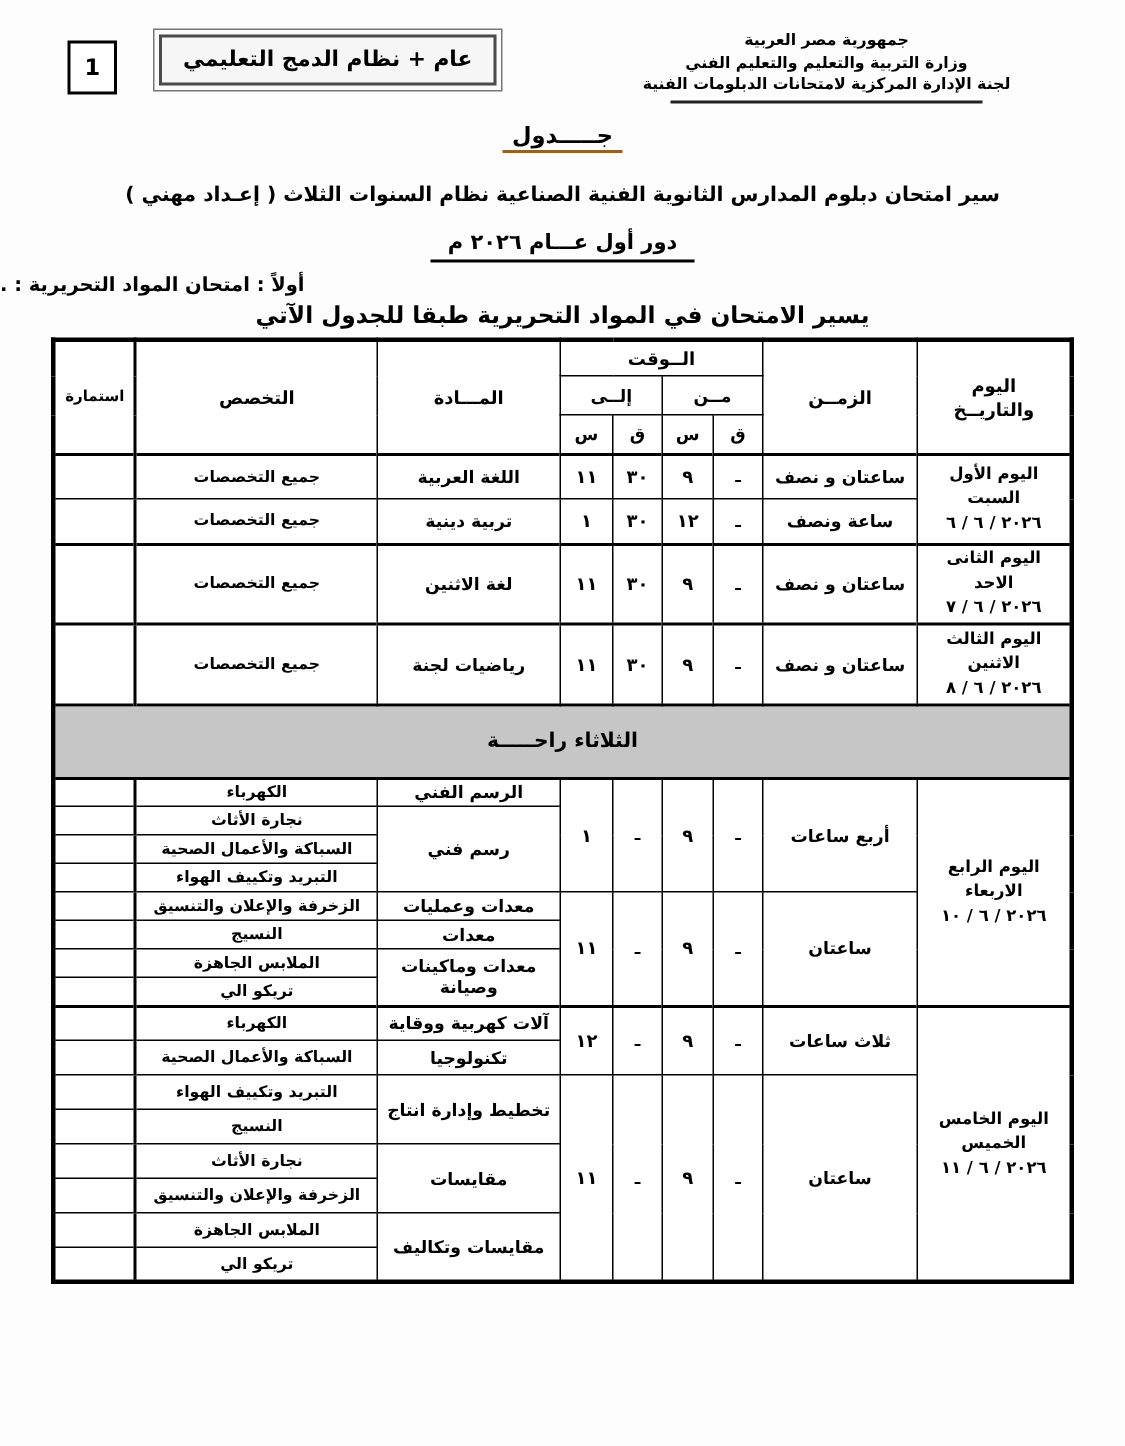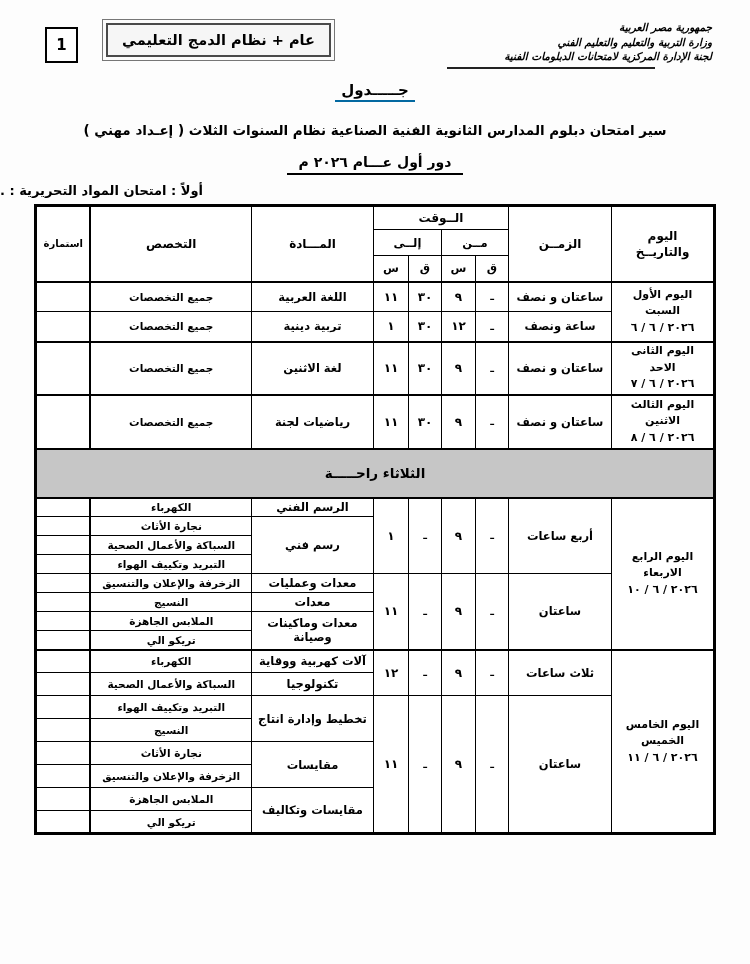--- a/index.html
+++ b/index.html
@@ -1,29 +1,29 @@
 <!DOCTYPE html>
 <html lang="ar" dir="rtl"><head>
 <meta charset="utf-8">
 <style>
   html,body{margin:0;padding:0;background:#e9e9e9;}
   .page{position:relative;width:750px;height:964px;background:#fdfdfd;margin:0 auto;
         font-family:"DejaVu Sans",sans-serif;direction:rtl;color:#000;overflow:hidden;}
   
-  .gov{position:absolute;top:20px;right:38px;width:322px;text-align:right;
-       font-size:10.5px;font-weight:bold;line-height:1.4;font-style:italic;}
+  .gov{position:absolute;top:20px;right:38px;width:322px;text-align:center;
+       font-size:10.5px;font-weight:bold;line-height:1.4;}
   .gov-rule{width:208px;margin:3px auto 0;border-top:2px solid #222;}
   .corner-box{position:absolute;top:27px;left:45px;width:29px;height:32px;border:2px solid #000;
        display:flex;align-items:center;justify-content:center;font-size:15px;font-weight:bold;background:#fff;direction:ltr;}
   .stamp{position:absolute;top:19px;left:102px;border:1px solid #777;background:#fbfbfb;padding:3px;}
   .stamp-inner{border:2px solid #4a4a4a;padding:7px 14px;font-size:14.5px;font-weight:bold;white-space:nowrap;background:#f6f6f6;}
   
   .content{padding-top:80px;}
   .t1-wrap{text-align:center;}
-  .t1{display:inline-block;font-size:15px;font-weight:bold;border-bottom:2px solid #0369a1;padding:0 6px 1px;letter-spacing:1px;}
+  .t1{display:inline-block;font-size:15px;font-weight:bold;border-bottom:2px solid #a16207;padding:0 6px 1px;letter-spacing:1px;}
   .t2{text-align:center;font-size:13.5px;font-weight:bold;margin-top:20px;}
   .t3{text-align:center;font-size:14px;font-weight:bold;margin-top:16px;}
   .t3-rule{width:176px;border-top:2px solid #000;margin:3px auto 0;}
   .first-line{font-size:13px;font-weight:bold;text-align:left;margin-top:8px;}
   .subtitle{font-size:15.5px;font-weight:bold;text-align:center;margin-top:3px;}
   
   table.exam{border-collapse:collapse;table-layout:fixed;width:681px;margin:6px auto 0;
        border:3px solid #000;background:#fff;}
   .exam th,.exam td{border:1px solid #000;font-weight:bold;text-align:center;vertical-align:middle;
        padding:0 2px;overflow:hidden;}
@@ -65,20 +65,21 @@
   <div class="stamp">
     <div class="stamp-inner">عام + نظام الدمج التعليمي</div>
   </div>
 
   <div class="content">
     <div class="t1-wrap"><span class="t1">جـــــدول</span></div>
     <div class="t2">سير امتحان دبلوم المدارس الثانوية الفنية الصناعية  نظام السنوات الثلاث ( إعـداد مهني )</div>
     <div class="t3">دور أول  عـــام  ٢٠٢٦ م</div>
     <div class="t3-rule"></div>
     <div class="first-line">أولاً : امتحان المواد التحريرية : .</div>
+    <div class="subtitle">يسير الامتحان في المواد التحريرية طبقا للجدول الآتي</div>
 
     <table class="exam">
       <colgroup>
         <col style="width:103px">
           <col style="width:103px">
         <col style="width:33px">
           <col style="width:34px">
           <col style="width:33px">
           <col style="width:35px">
         <col style="width:122px">

